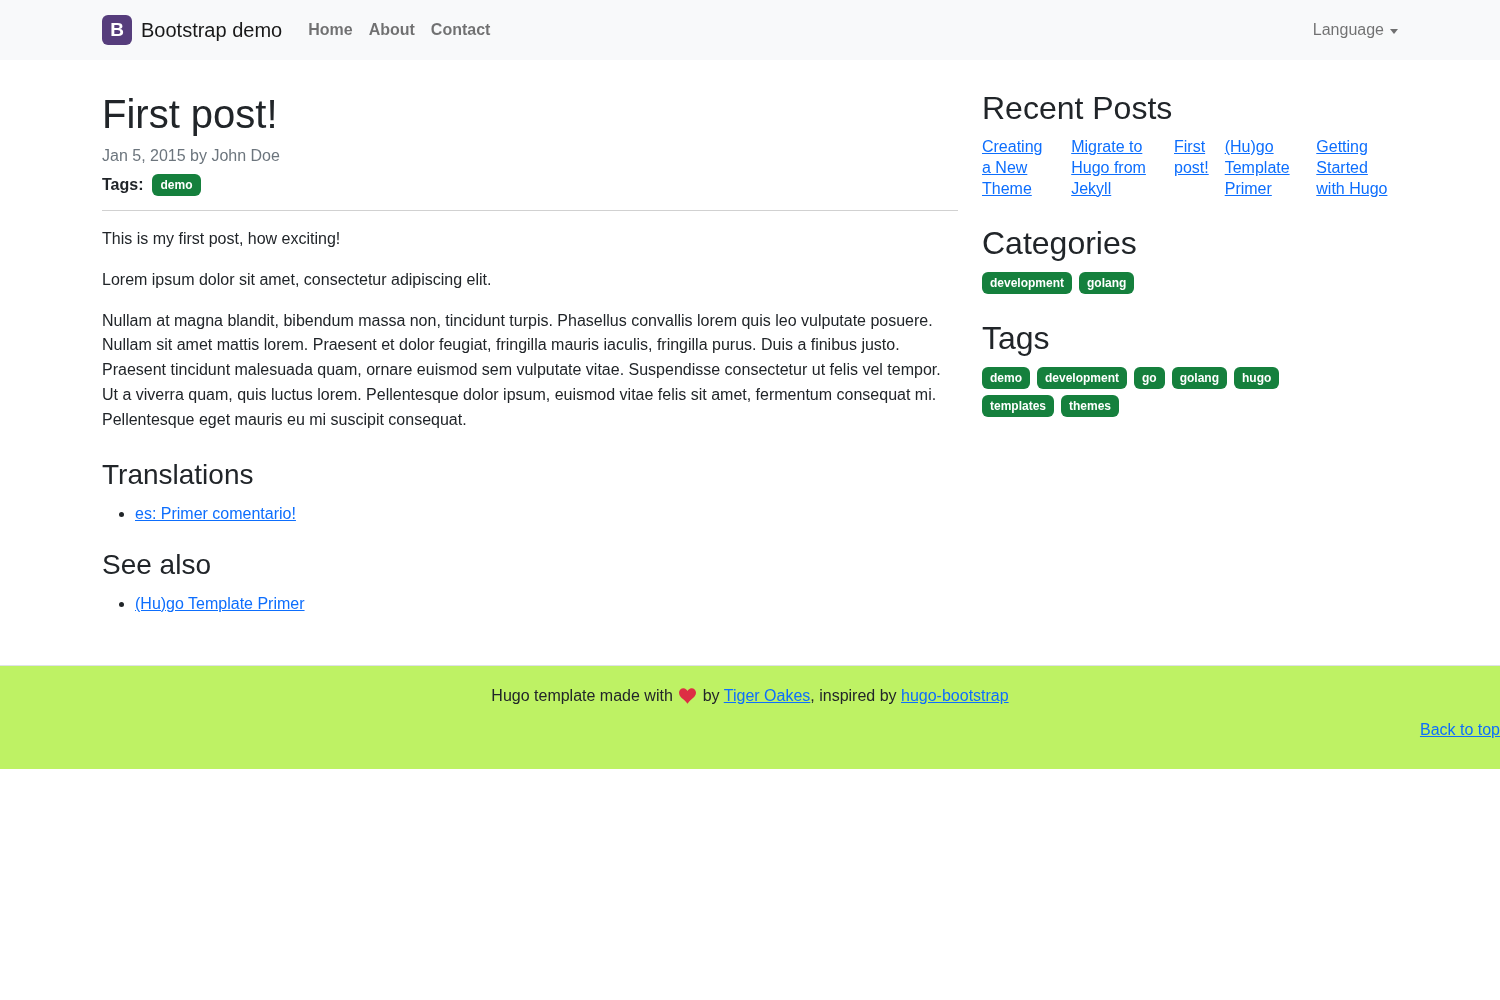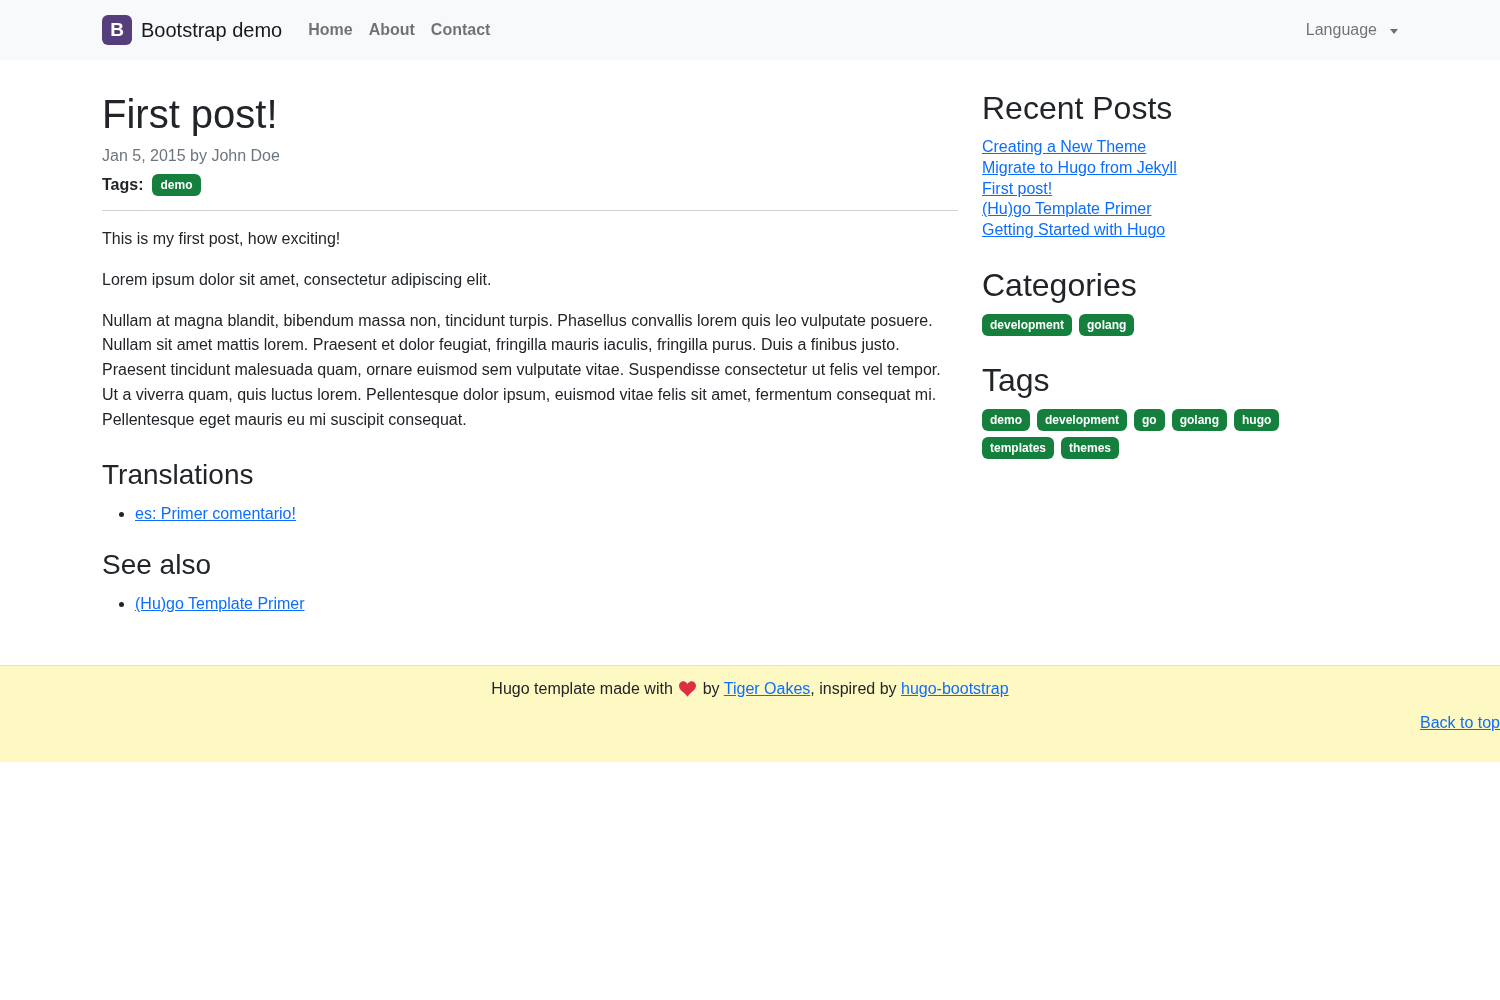--- a/index.html
+++ b/index.html
@@ -31,21 +31,21 @@
     justify-content: center; font-size: 19px; font-family: "Liberation Sans", sans-serif;
   }
   .nav-links { display: flex; align-items: center; font-weight: bold; }
   .nav-link {
     color: rgba(0,0,0,.55); text-decoration: none; padding: 8px;
     font-size: 16px;
   }
   .nav-spacer { flex: 1; }
   .lang-toggle {
     color: rgba(0,0,0,.55); text-decoration: none; display: inline-flex;
-    align-items: center; gap: 13px; font-size: 16px; padding: 8px 0;
+    align-items: center; gap: 6px; font-size: 16px; padding: 8px 0;
   }
   .caret-down {
     width: 0; height: 0; display: inline-block;
     border-left: 4.5px solid transparent; border-right: 4.5px solid transparent;
     border-top: 5px solid rgba(0,0,0,.55); margin-top: 2px;
   }
 
   
   .container { max-width: 1320px; margin: 0 auto; }
   .row { display: flex; align-items: flex-start; }
@@ -65,28 +65,28 @@
   }
   hr.post-rule { border: 0; border-top: 1px solid rgba(0,0,0,.18); margin: 14px 0 16px; }
   .post-body p { margin: 16px 0; line-height: 1.55; }
   h3.section-heading { font-size: 28px; font-weight: 500; margin: 26px 0 14px; }
   ul.link-list { margin: 0 0 18px; padding-left: 33px; }
   ul.link-list li { margin-bottom: 8px; }
 
   
   .side-heading { font-size: 32px; font-weight: 500; margin: 0 0 10px; }
   .side-heading.spaced { margin-top: 26px; }
-  .recent-list { display: flex; flex-direction: column; gap: 0; margin-bottom: 8px; }
+  .recent-list { display: flex; flex-direction: row; gap: 16px; margin-bottom: 8px; }
   .recent-list a { line-height: 1.3; }
   .badge-group { display: flex; flex-wrap: wrap; gap: 6px 7px; max-width: 300px; align-items: flex-end; }
 
   
   .footer {
-    background: #fef9c3; border-top: 1px solid #dee2e6;
-    margin-top: 34px; padding: 14px 0 30px; text-align: center;
+    background: #bef264; border-top: 1px solid #dee2e6;
+    margin-top: 34px; padding: 21px 0 30px; text-align: center;
   }
   .footer-line { margin: 0 0 16px; }
   .heart {
     width: 17px; height: 16px; display: inline-block; vertical-align: -3px;
     margin: 0 2px;
   }
   .back-top-line { margin: 0; text-align: right; }
 </style>
 </head>
 <body>

